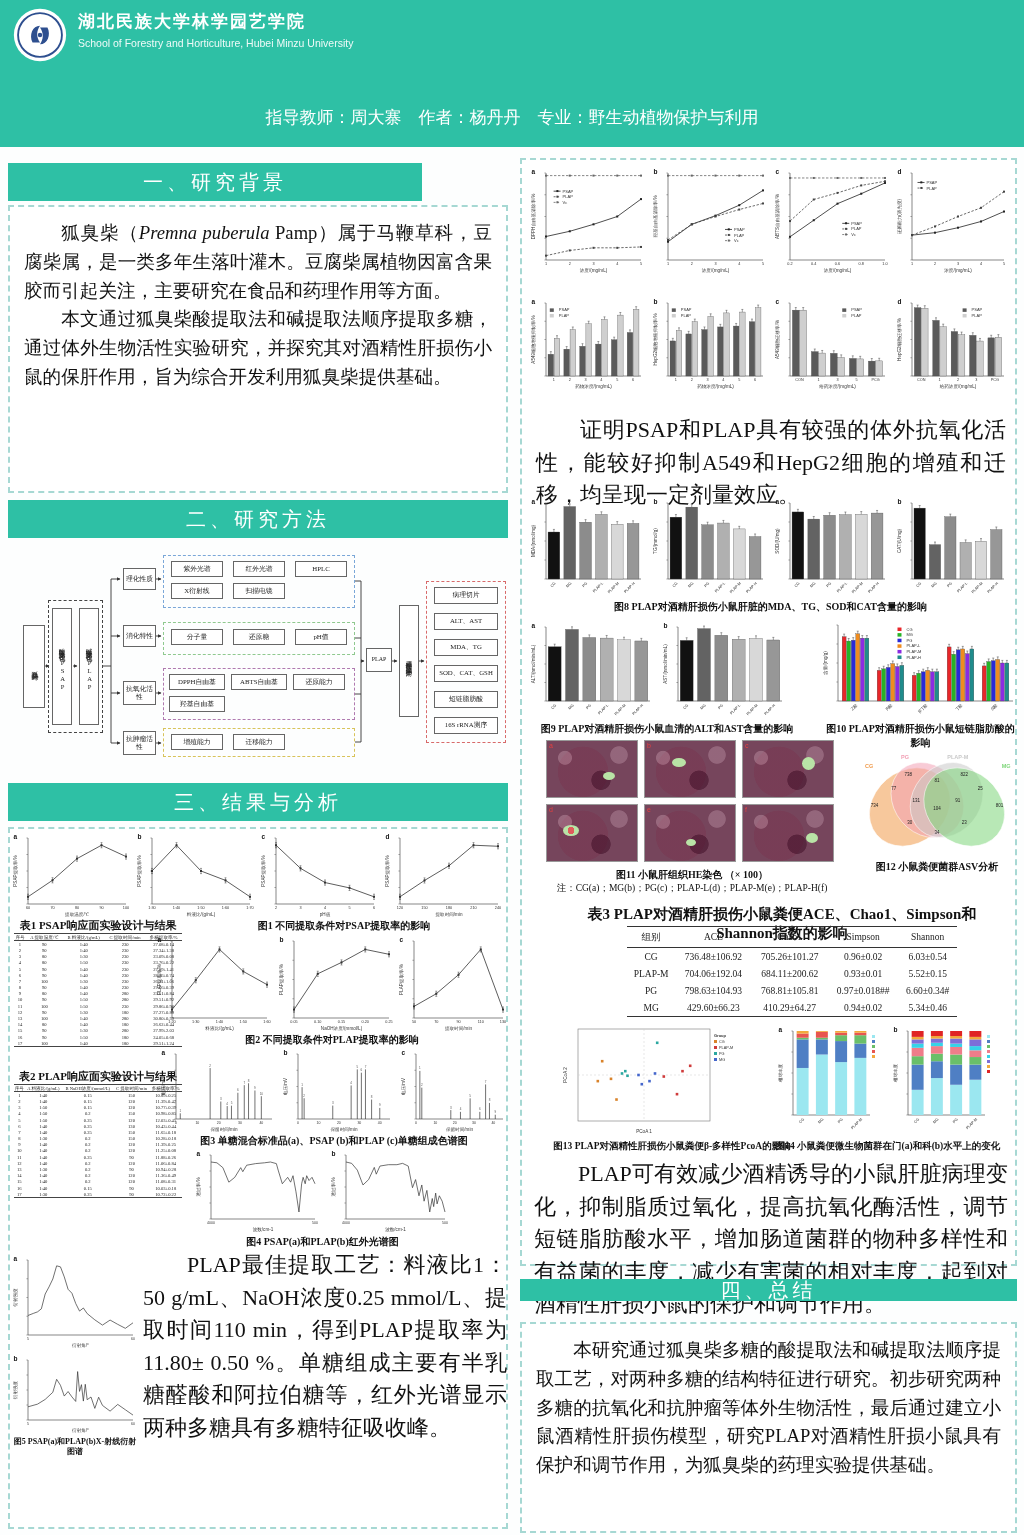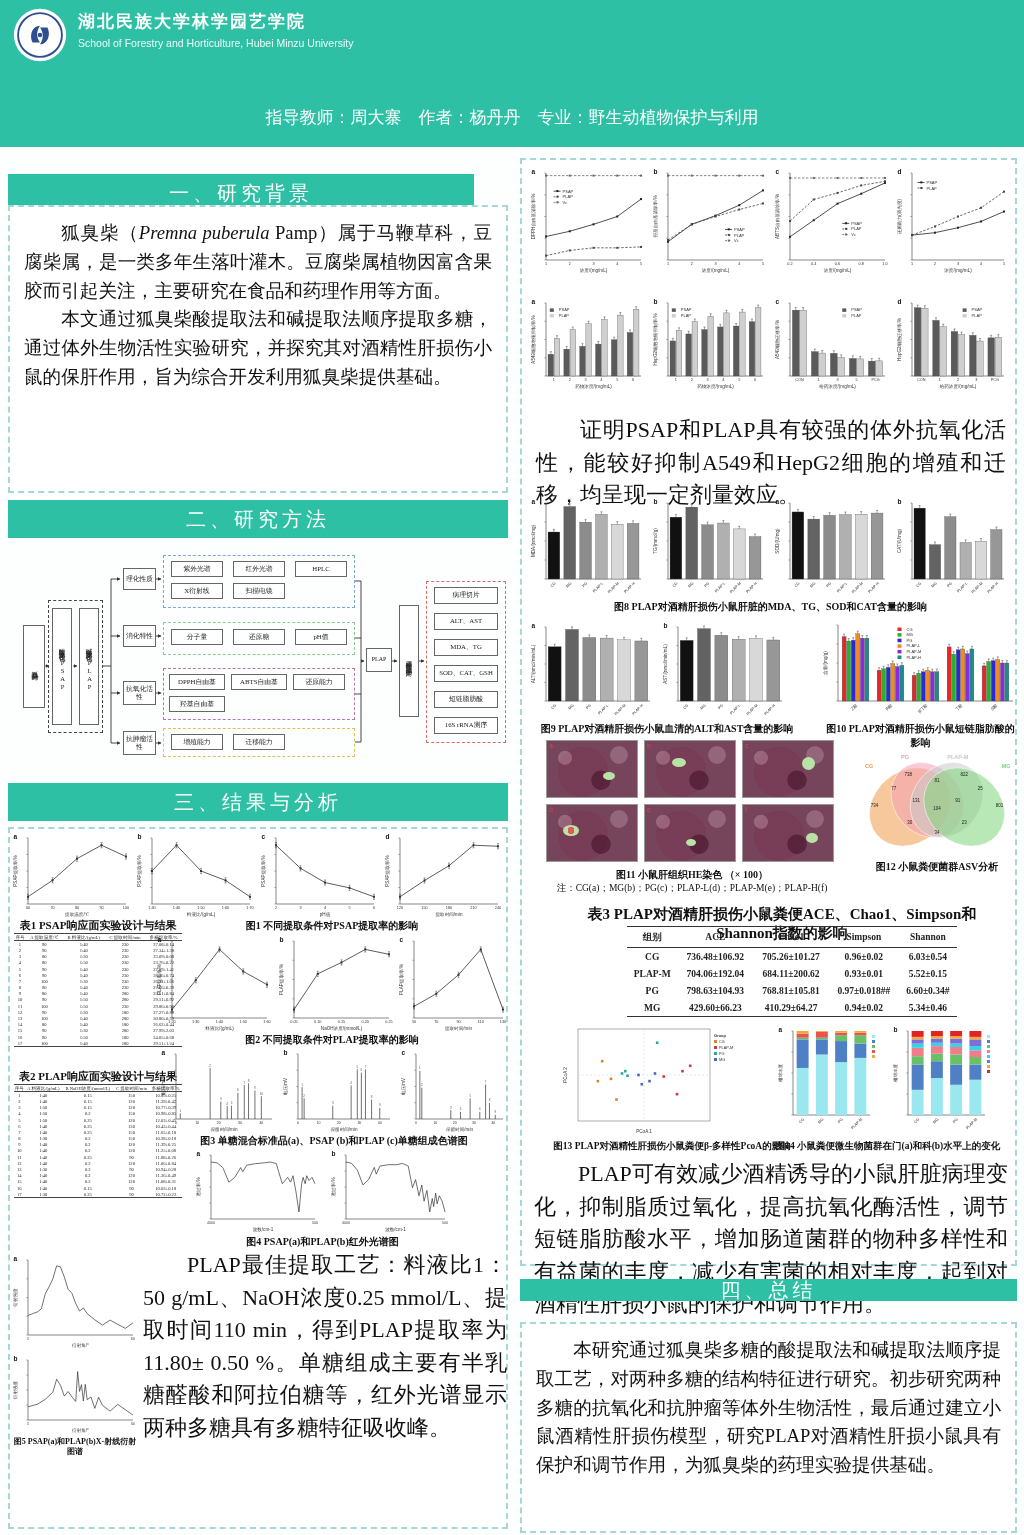--- a/index.html
+++ b/index.html
@@ -24,21 +24,21 @@
 .cap{position:absolute;text-align:center;font-size:10px;font-weight:bold;color:#111}
 .capsm{position:absolute;text-align:center;font-size:8px;font-weight:bold;color:#111;line-height:1.3}
 .note{position:absolute;text-align:center;font-size:9.5px;color:#111}
 .chart{position:absolute}
 .mini{position:absolute;font-size:4.6px;color:#222}
 table{width:100%;border-collapse:collapse}
 .mini th,.mini td{font-weight:normal;text-align:center;padding:.6px 0;color:#222}
 .mini thead th{border-top:1px solid #444;border-bottom:1px solid #444}
 .mini tbody tr:last-child td{border-bottom:1px solid #444}
 .t3wrap{position:absolute;font-size:9.5px}
-.t3wrap th,.t3wrap td{font-weight:bold;text-align:center;padding:3.5px 2px;color:#222}
+.t3wrap th,.t3wrap td{font-weight:normal;text-align:center;padding:3.5px 2px;color:#222}
 .t3wrap thead th{border-top:1.2px solid #333;border-bottom:1.2px solid #333}
 .t3wrap tbody tr:last-child td{border-bottom:1.2px solid #333}
 .rtext{position:absolute;font-size:22px;line-height:1.48;text-align:justify;color:#111}
 .rtext p{text-indent:2em}
 .histo{position:absolute;width:92px;height:58px;border:1px solid #999;background:#76455c;overflow:hidden}
 .histo::before{content:"";position:absolute;inset:0;background:
  radial-gradient(circle at 20% 30%,rgba(255,210,225,.25) 0 8%,transparent 9%),
  radial-gradient(circle at 60% 70%,rgba(60,10,35,.5) 0 14%,transparent 15%),
  radial-gradient(circle at 80% 25%,rgba(255,220,235,.22) 0 10%,transparent 11%),
  radial-gradient(circle at 40% 55%,rgba(120,60,85,.85) 0 40%,transparent 41%)}
@@ -63,21 +63,21 @@
     <path d="M38,22 C42,30 38,40 30,40 C34,34 34,28 30,22 Z" fill="#2e4f8f"></path>
     <circle cx="30" cy="30" r="2.4" fill="#2e4f8f"></circle>
   </svg>
   <div class="school">
     <div class="cn">湖北民族大学林学园艺学院</div>
     <div class="en">School of Forestry and Horticulture, Hubei Minzu University</div>
   </div>
   <div class="byline">指导教师：周大寨　作者：杨丹丹　专业：野生动植物保护与利用</div>
 </div>
 
-<div class="secbar" style="left:8px;top:174px;width:466px;height:38px">
+<div class="secbar" style="left:8px;top:163px;width:414px;height:38px">
   <span>一、研究背景</span>
 </div>
 <div class="dashbox para" style="left:8px;top:205px;width:500px;height:288px">
   <p><span>狐臭柴（</span><i>Premna puberula</i><span> Pamp）属于马鞭草科，豆腐柴属，是一类多年生落叶灌木。豆腐柴属植物因富含果胶而引起关注，主要研究在食品和药理作用等方面。</span></p>
   <p>本文通过狐臭柴酸提取法和碱提取法顺序提取多糖，通过体外生物活性实验研究，并探究其对酒精性肝损伤小鼠的保肝作用，旨为综合开发利用狐臭柴提供基础。</p>
 </div>
 
 <div class="secbar" style="left:8px;top:500px;width:500px;height:38px">
   <span>二、研究方法</span>
 </div>
@@ -288,21 +288,21 @@
         <rect x="88.5" y="13.218750000000014" width="2" height="2" fill="#333"></rect>
         <line x1="89.5" y1="11.618750000000015" x2="89.5" y2="16.818750000000016" stroke="#333" stroke-width="0.45"></line>
         <line x1="88.5" y1="11.618750000000015" x2="90.5" y2="11.618750000000015" stroke="#333" stroke-width="0.45"></line>
         <line x1="88.5" y1="16.818750000000016" x2="90.5" y2="16.818750000000016" stroke="#333" stroke-width="0.45"></line>
         <rect x="113" y="14.271045918367356" width="2" height="2" fill="#333"></rect>
         <line x1="114" y1="12.671045918367357" x2="114" y2="17.871045918367358" stroke="#333" stroke-width="0.45"></line>
         <line x1="113" y1="12.671045918367357" x2="115" y2="12.671045918367357" stroke="#333" stroke-width="0.45"></line>
         <line x1="113" y1="17.871045918367358" x2="115" y2="17.871045918367358" stroke="#333" stroke-width="0.45"></line>
       </svg></div>
   <div class="cap" style="left:0;top:89px;width:176px;font-size:11px">表1 PSAP响应面实验设计与结果</div>
-  <div class="cap" style="left:162px;top:90px;width:320px">图1 不同提取条件对PSAP提取率的影响</div>
+  <div class="cap" style="left:174px;top:90px;width:320px">图1 不同提取条件对PSAP提取率的影响</div>
   <div class="mini" style="left:4px;top:104px;width:168px">
       <table>
         <thead>
           <tr>
             <th>序号</th>
             <th>A 提取温度/℃</th>
             <th>B 料液比/(g/mL)</th>
             <th>C 提取时间/min</th>
             <th>多糖提取率/%</th>
           </tr>

